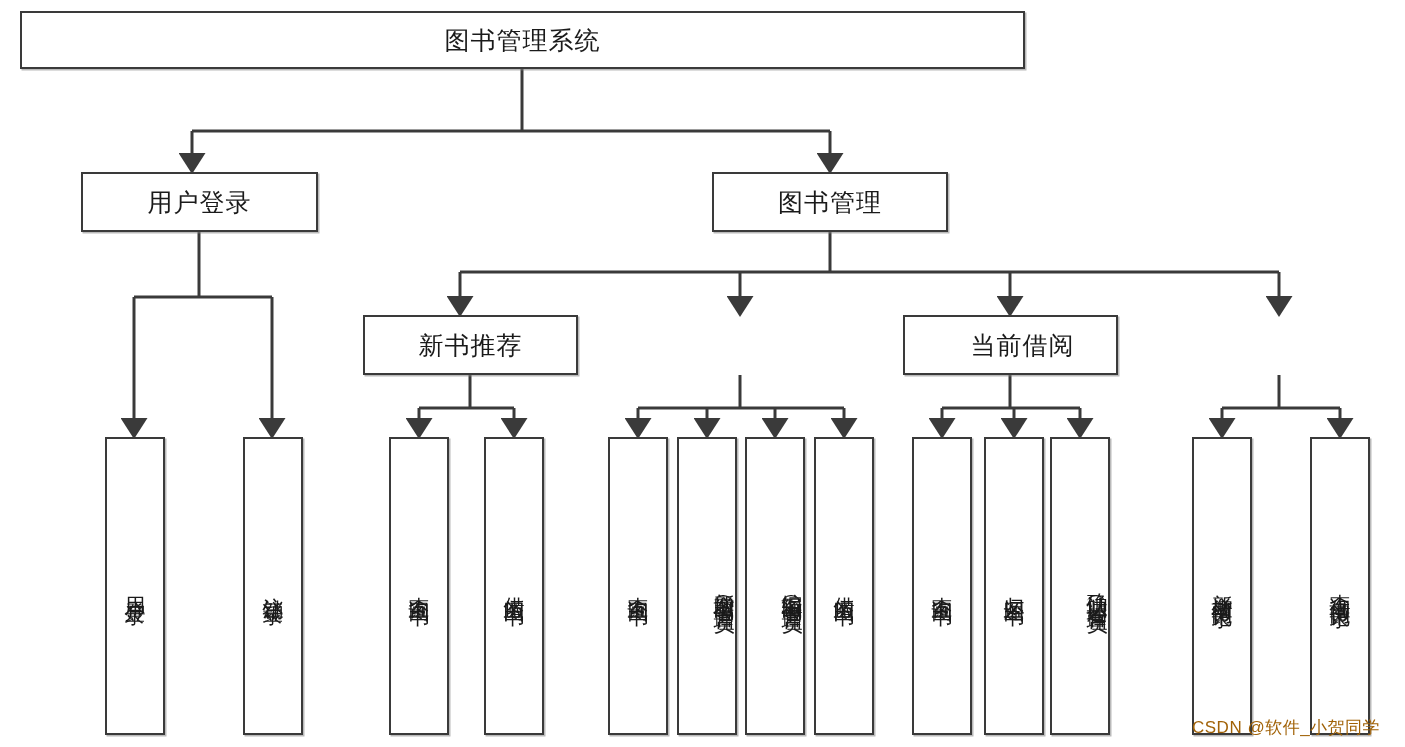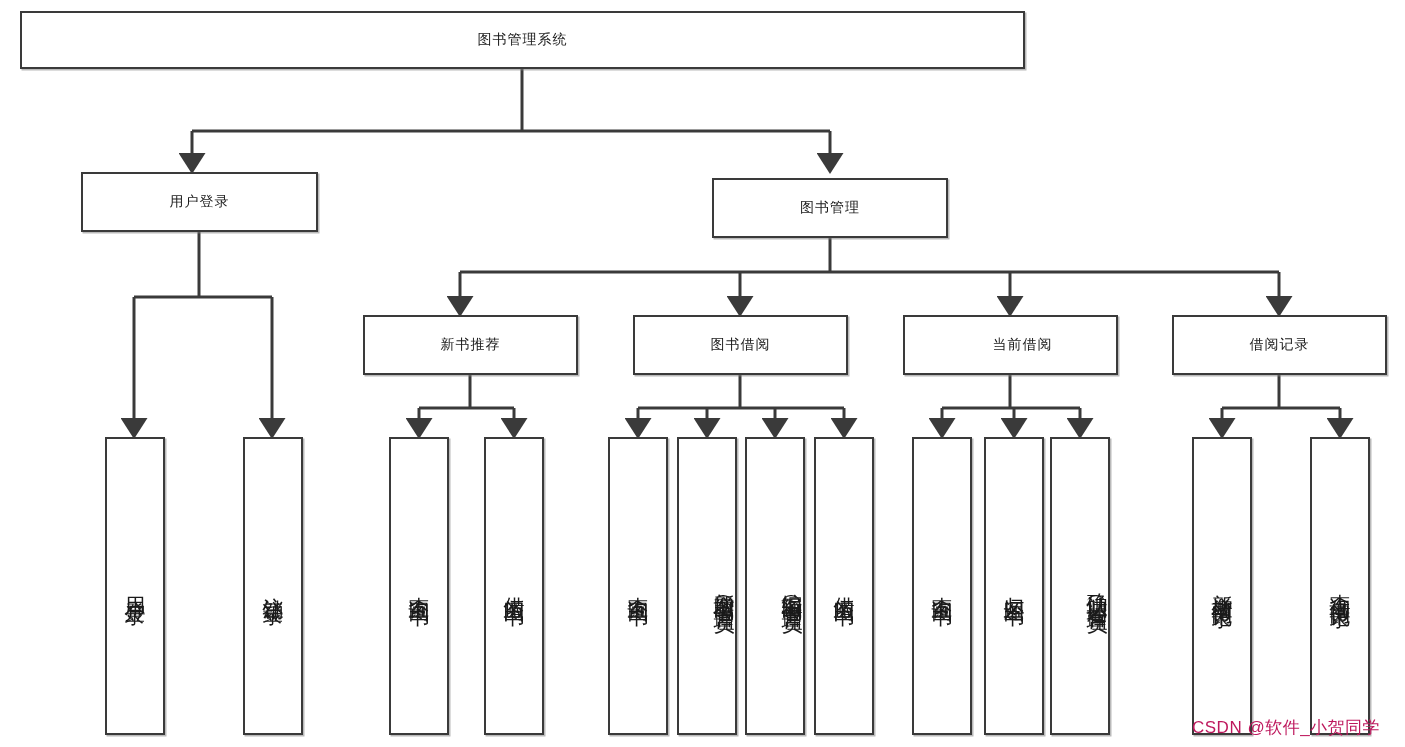--- a/index.html
+++ b/index.html
@@ -30,21 +30,21 @@
     box-sizing: border-box;
     border: 2px solid #3a3a3a;
     background: #ffffff;
     display: flex;
     align-items: center;
     justify-content: center;
     color: #1a1a1a;
     box-shadow: 1.5px 1.5px 0 rgba(130,130,130,0.55);
   }
   .node.horizontal {
-    font-size: 14px;
+    font-size: 25px;
     letter-spacing: 1px;
     font-family: Liberation Serif, serif;
   }
   .node.vertical {
     writing-mode: vertical-rl;
     text-orientation: upright;
     font-size: 21px;
     letter-spacing: 3px;
     align-items: flex-start;
     justify-content: center;
@@ -115,36 +115,34 @@
       <path d="M1279,375 L1279,408"></path>
       <path d="M1222,408 L1340,408"></path>
       <path d="M1222,408 L1222,421" marker-end="url(#arrow)"></path>
       <path d="M1340,408 L1340,421" marker-end="url(#arrow)"></path>
     </g>
   </svg>
 
   <div class="node horizontal" style="left: 20px; top: 11px; width: 1005px; height: 58px;">图书管理系统</div>
 
   <div class="node horizontal" style="left: 81px; top: 172px; width: 237px; height: 60px;">用户登录</div>
-  <div class="node horizontal" style="left: 712px; top: 172px; width: 236px; height: 60px; margin-top: 6px;">图书管理</div>
+  <div class="node horizontal" style="left: 712px; top: 172px; width: 236px; height: 60px;">图书管理</div>
 
   <div class="node horizontal" style="left: 363px; top: 315px; width: 215px; height: 60px; text-align: right;">新书推荐</div>
-  <div class="node horizontal" style="left: 633px; top: 315px; width: 215px; height: 60px;">图书借阅</div>
   <div class="node horizontal" style="left: 903px; top: 315px; width: 215px; height: 60px; padding-left: 24px;">当前借阅</div>
-  <div class="node horizontal" style="left: 1172px; top: 315px; width: 215px; height: 60px;">借阅记录</div>
 
   <div class="node vertical centered" style="left: 105px; top: 437px; width: 60px; height: 298px;">用户登录</div>
   <div class="node vertical centered" style="left: 243px; top: 437px; width: 60px; height: 298px;">注销登录</div>
   <div class="node vertical centered" style="left: 389px; top: 437px; width: 60px; height: 298px;">查询图书</div>
   <div class="node vertical centered" style="left: 484px; top: 437px; width: 60px; height: 298px;">借阅图书</div>
   <div class="node vertical centered" style="left: 608px; top: 437px; width: 60px; height: 298px;">查询图书</div>
   <div class="node vertical" style="left: 677px; top: 437px; width: 60px; height: 298px;">新增图书（管理员）</div>
   <div class="node vertical" style="left: 745px; top: 437px; width: 60px; height: 298px;">编辑图书（管理员）</div>
   <div class="node vertical centered" style="left: 814px; top: 437px; width: 60px; height: 298px;">借阅图书</div>
   <div class="node vertical centered" style="left: 912px; top: 437px; width: 60px; height: 298px;">查询图书</div>
   <div class="node vertical centered" style="left: 984px; top: 437px; width: 60px; height: 298px;">归还图书</div>
   <div class="node vertical" style="left: 1050px; top: 437px; width: 60px; height: 298px;">确认归还（管理员）</div>
   <div class="node vertical centered" style="left: 1192px; top: 437px; width: 60px; height: 298px;">新增借阅记录</div>
   <div class="node vertical centered" style="left: 1310px; top: 437px; width: 60px; height: 298px;">查询借阅记录</div>
 
-  <div class="watermark" style="left: 1192px; top: 716px; color: #be185d;">CSDN @软件_小贺同学</div>
+  <div class="watermark" style="left: 1192px; top: 716px; color: #a16207;">CSDN @软件_小贺同学</div>
 
 </div>
 
 </body></html>

